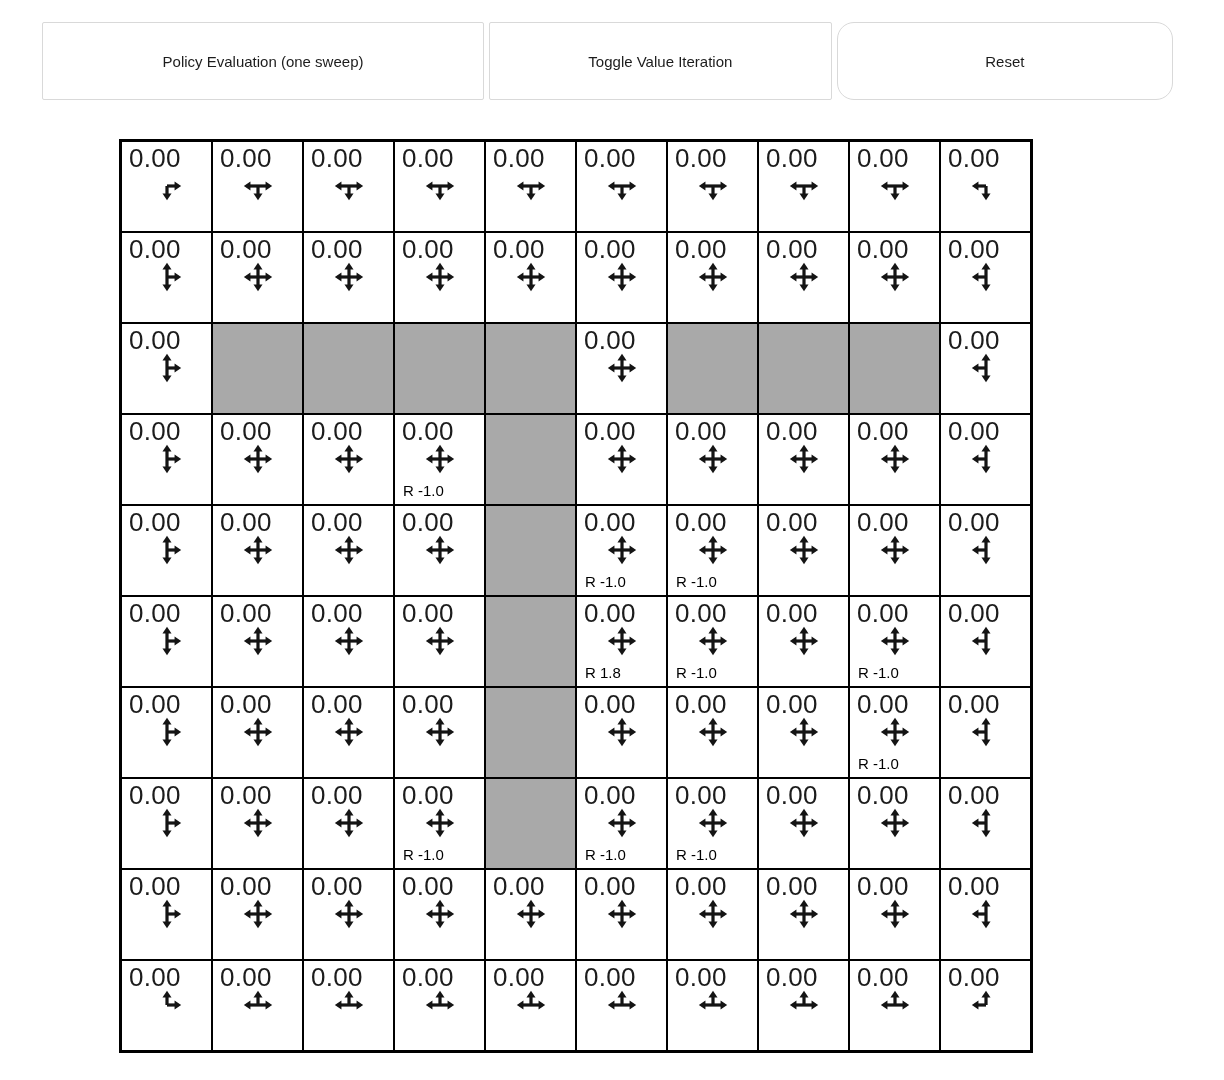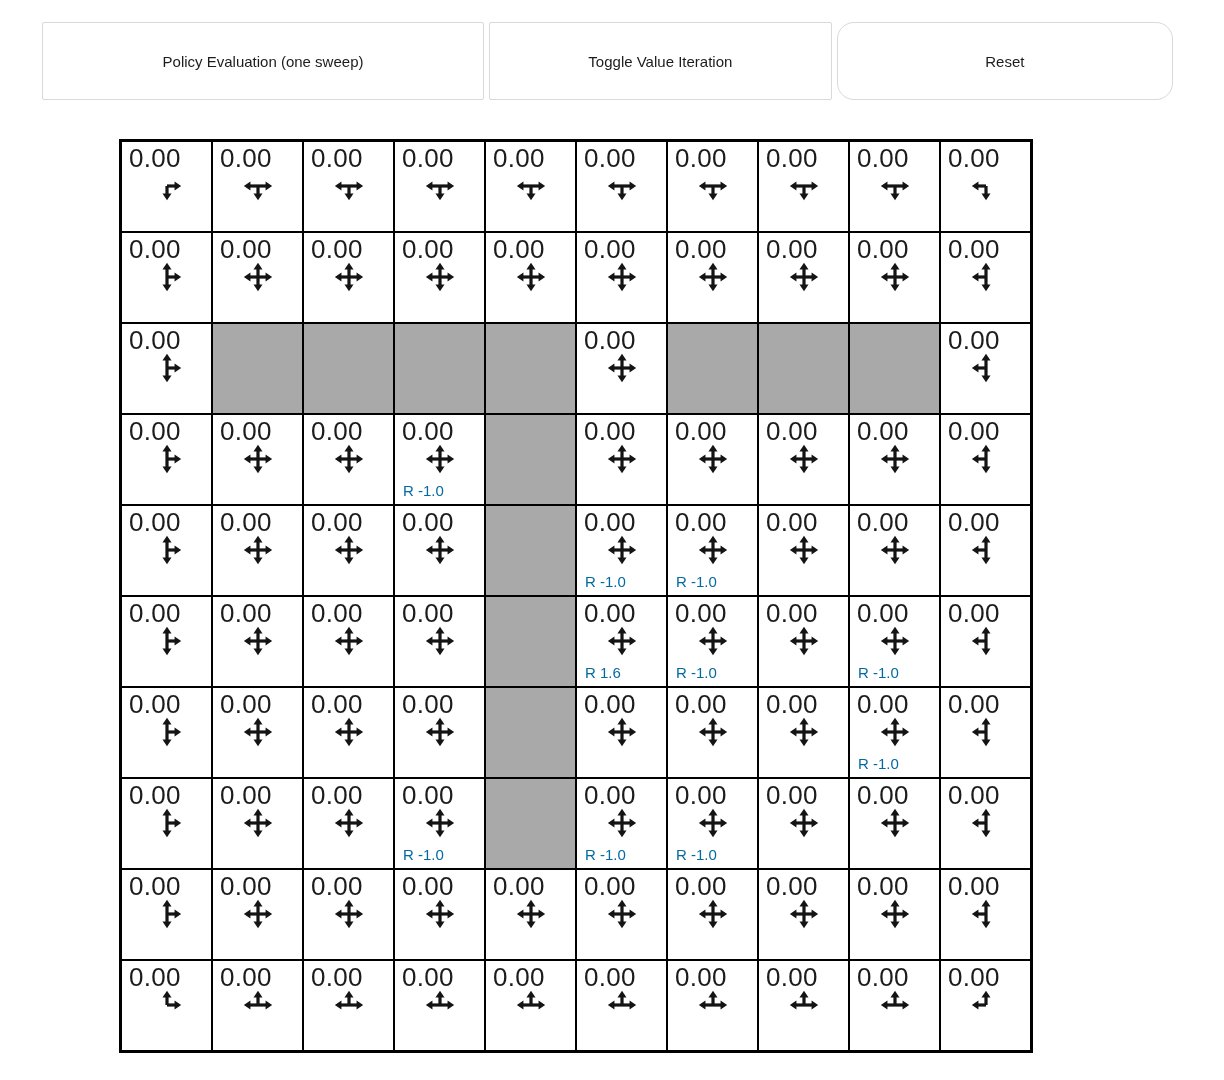--- a/index.html
+++ b/index.html
@@ -18,21 +18,21 @@
   
   .grid{margin:39px 0 0 119px;border:2px solid #000;display:grid;
         grid-template-columns:repeat(10,91px);grid-auto-rows:91px;
         width:max-content;background:#fff;}
   .cell{position:relative;border:1px solid #000;background:#ffffff;box-sizing:border-box;}
   .cell.wall{background:#a9a9a9;}
   .value{position:absolute;top:2px;left:7px;font-size:26px;line-height:1.1;
          color:#1c1c1c;letter-spacing:0.3px;}
   .arrow{position:absolute;top:27px;left:50%;transform:translateX(-50%);
          width:34px;height:34px;}
-  .reward{position:absolute;bottom:5px;left:8px;font-size:15px;color:#0369a1;}
+  .reward{position:absolute;bottom:5px;left:8px;font-size:15px;color:#000000;}
 </style>
 </head>
 <body>
 
 <div class="toolbar">
   <button class="btn">Policy Evaluation (one sweep)</button>
   <button class="btn">Toggle Value Iteration</button>
   <button class="btn">Reset</button>
 </div>
 
@@ -598,21 +598,21 @@
       <svg class="arrow" viewBox="0 0 36 36">
         <line x1="18" y1="18" x2="18" y2="9" stroke="#141414" stroke-width="3.4"></line>
         <polygon points="18,3 22.8,10 13.2,10" fill="#141414"></polygon>
         <line x1="18" y1="18" x2="18" y2="27" stroke="#141414" stroke-width="3.4"></line>
         <polygon points="18,33 13.2,26 22.8,26" fill="#141414"></polygon>
         <line x1="18" y1="18" x2="9" y2="18" stroke="#141414" stroke-width="3.4"></line>
         <polygon points="3,18 10,13.2 10,22.8" fill="#141414"></polygon>
         <line x1="18" y1="18" x2="27" y2="18" stroke="#141414" stroke-width="3.4"></line>
         <polygon points="33,18 26,22.8 26,13.2" fill="#141414"></polygon>
       </svg>
-      <span class="reward">R 1.6</span>
+      <span class="reward">R 1.8</span>
     </div>
     <div class="cell">
       <span class="value">0.00</span>
       <svg class="arrow" viewBox="0 0 36 36">
         <line x1="18" y1="18" x2="18" y2="9" stroke="#141414" stroke-width="3.4"></line>
         <polygon points="18,3 22.8,10 13.2,10" fill="#141414"></polygon>
         <line x1="18" y1="18" x2="18" y2="27" stroke="#141414" stroke-width="3.4"></line>
         <polygon points="18,33 13.2,26 22.8,26" fill="#141414"></polygon>
         <line x1="18" y1="18" x2="9" y2="18" stroke="#141414" stroke-width="3.4"></line>
         <polygon points="3,18 10,13.2 10,22.8" fill="#141414"></polygon>

